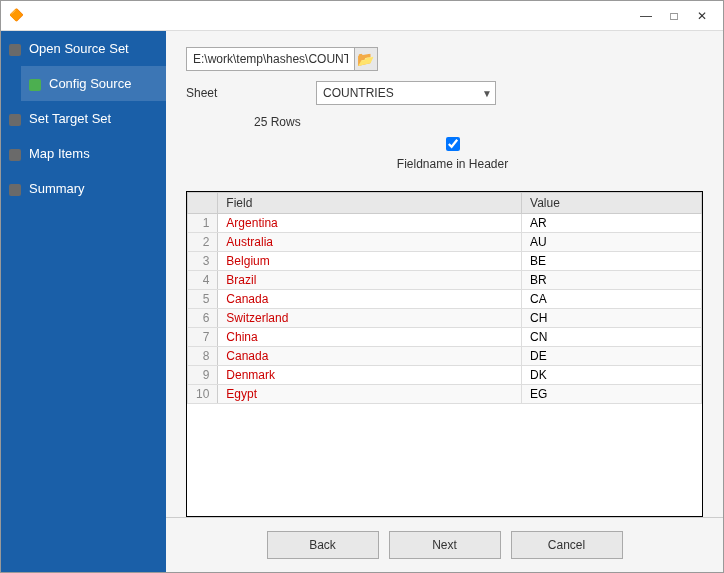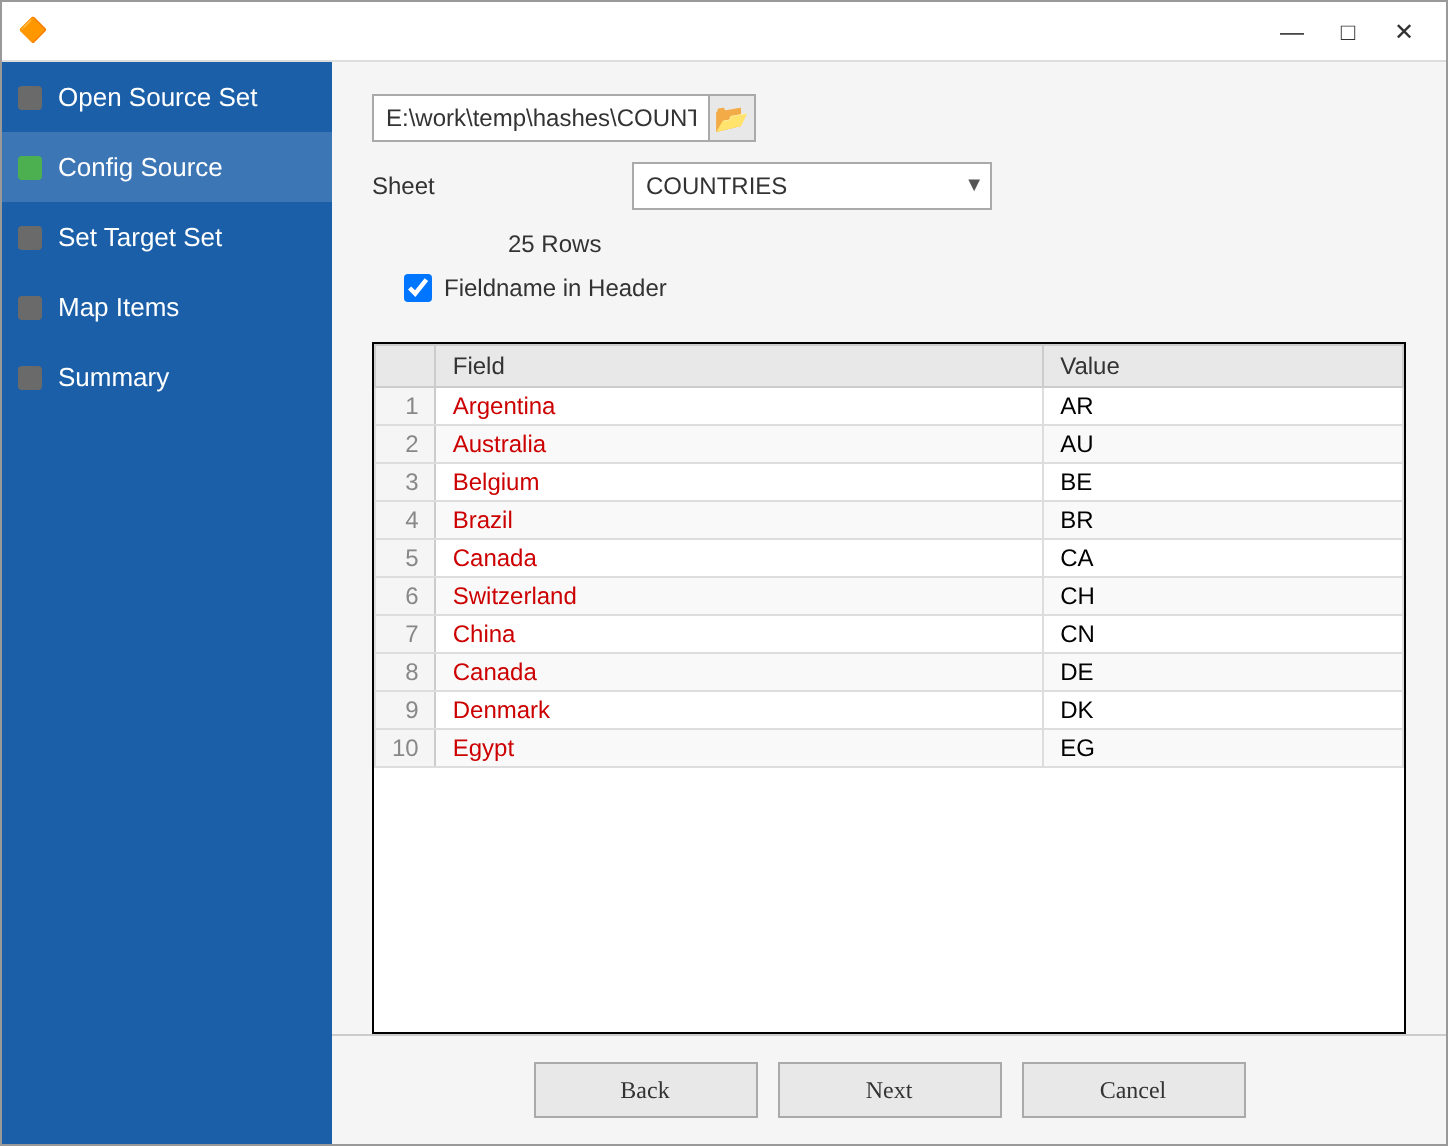--- a/index.html
+++ b/index.html
@@ -11,22 +11,22 @@
     .title-bar-left { display: flex; align-items: center; gap: 6px; }
     .title-icon { width: 16px; height: 16px; }
     .title-text { font-size: 12px; color: #333; }
     .title-controls { display: flex; gap: 2px; }
     .title-btn { width: 26px; height: 20px; background: none; border: none; cursor: pointer; font-size: 12px; color: #333; display: flex; align-items: center; justify-content: center; }
 
     .main-content { display: flex; flex: 1; overflow: hidden; }
 
     
     .sidebar { width: 165px; background: #1a5fa8; display: flex; flex-direction: column; padding-top: 0; }
-    .sidebar-item { display: flex; align-items: center; padding: 10px 8px; cursor: pointer; color: #fff; gap: 8px; font-size: 13px; }
-    .sidebar-item.active { background: rgba(255,255,255,0.15); }
+    .sidebar-item { display: flex; align-items: flex-end; padding: 10px 8px; cursor: pointer; color: #fff; gap: 8px; font-size: 13px; }
+    .sidebar-item.active { background: rgba(255,255,255,0.15); margin-left: 20px; }
     .sidebar-indicator { width: 12px; height: 12px; border-radius: 2px; background: #888; flex-shrink: 0; }
     .sidebar-indicator.active { background: #4caf50; }
     .sidebar-indicator.inactive { background: #6a6a6a; }
 
     
     .right-panel { flex: 1; background: #f5f5f5; display: flex; flex-direction: column; }
 
     .form-area { padding: 16px 20px 10px 20px; background: #f5f5f5; }
     .form-row { display: flex; align-items: center; margin-bottom: 10px; }
     .form-label { width: 130px; color: #333; font-size: 12px; }
@@ -34,38 +34,38 @@
     .form-input-browse { display: flex; }
     .form-input-browse input { flex: 1; height: 24px; border: 1px solid #aaa; border-right: none; background: #fff; padding: 0 6px; font-size: 12px; color: #333; }
     .browse-btn { width: 24px; height: 24px; border: 1px solid #aaa; background: #e8e8e8; cursor: pointer; display: flex; align-items: center; justify-content: center; font-size: 14px; }
 
     .select-wrapper { position: relative; display: inline-block; }
     .form-select { height: 24px; border: 1px solid #aaa; background: #fff; padding: 0 24px 0 6px; font-size: 12px; color: #333; appearance: none; cursor: pointer; min-width: 180px; }
     .select-arrow { position: absolute; right: 4px; top: 50%; transform: translateY(-50%); pointer-events: none; font-size: 10px; color: #555; }
 
     .rows-info { margin-left: 68px; color: #333; font-size: 12px; margin-bottom: 8px; }
 
-    .checkbox-row { display: flex; align-items: center; gap: 6px; margin-bottom: 10px; padding-left: 16px; }
+    .checkbox-row { display: flex; align-items: center; gap: 6px; margin-bottom: 10px; padding-left: 16px; flex-direction: column; }
     .checkbox-row input { width: 14px; height: 14px; }
     .checkbox-label { font-size: 12px; color: #333; }
 
     
     .table-area { flex: 1; overflow: auto; margin: 0 20px; border: 1px solid #000000; background: #fff; }
     table { width: 100%; border-collapse: collapse; font-size: 12px; }
     table thead tr { background: #e8e8e8; }
     table thead th { border: 1px solid #ccc; padding: 3px 8px; text-align: left; font-weight: normal; color: #333; }
     table tbody tr:nth-child(even) { background: #f9f9f9; }
     table tbody td { border: 1px solid #ddd; padding: 2px 8px; color: #333; }
     table tbody td:first-child { width: 30px; text-align: right; color: #888; background: #f5f5f5; border-right: 1px solid #ccc; }
     table tbody td.field-col { color: #c00; }
     table tbody td.value-col { color: #000; }
 
     
     .footer { height: 55px; background: #f5f5f5; border-top: 1px solid #ccc; display: flex; align-items: center; justify-content: center; gap: 10px; }
-    .footer-btn { width: 112px; height: 28px; border: 1px solid #aaa; background: #e8e8e8; cursor: pointer; font-size: 12px; color: #333; font-family: Liberation Serif, serif; }
+    .footer-btn { width: 112px; height: 28px; border: 1px solid #aaa; background: #e8e8e8; cursor: pointer; font-size: 12px; color: #333; }
   </style>
 </head>
 <body>
 
 <div class="window">
 
   <div class="title-bar">
     <div class="title-bar-left">
       <span class="title-icon">🔶</span>
       <span class="title-text"></span>

